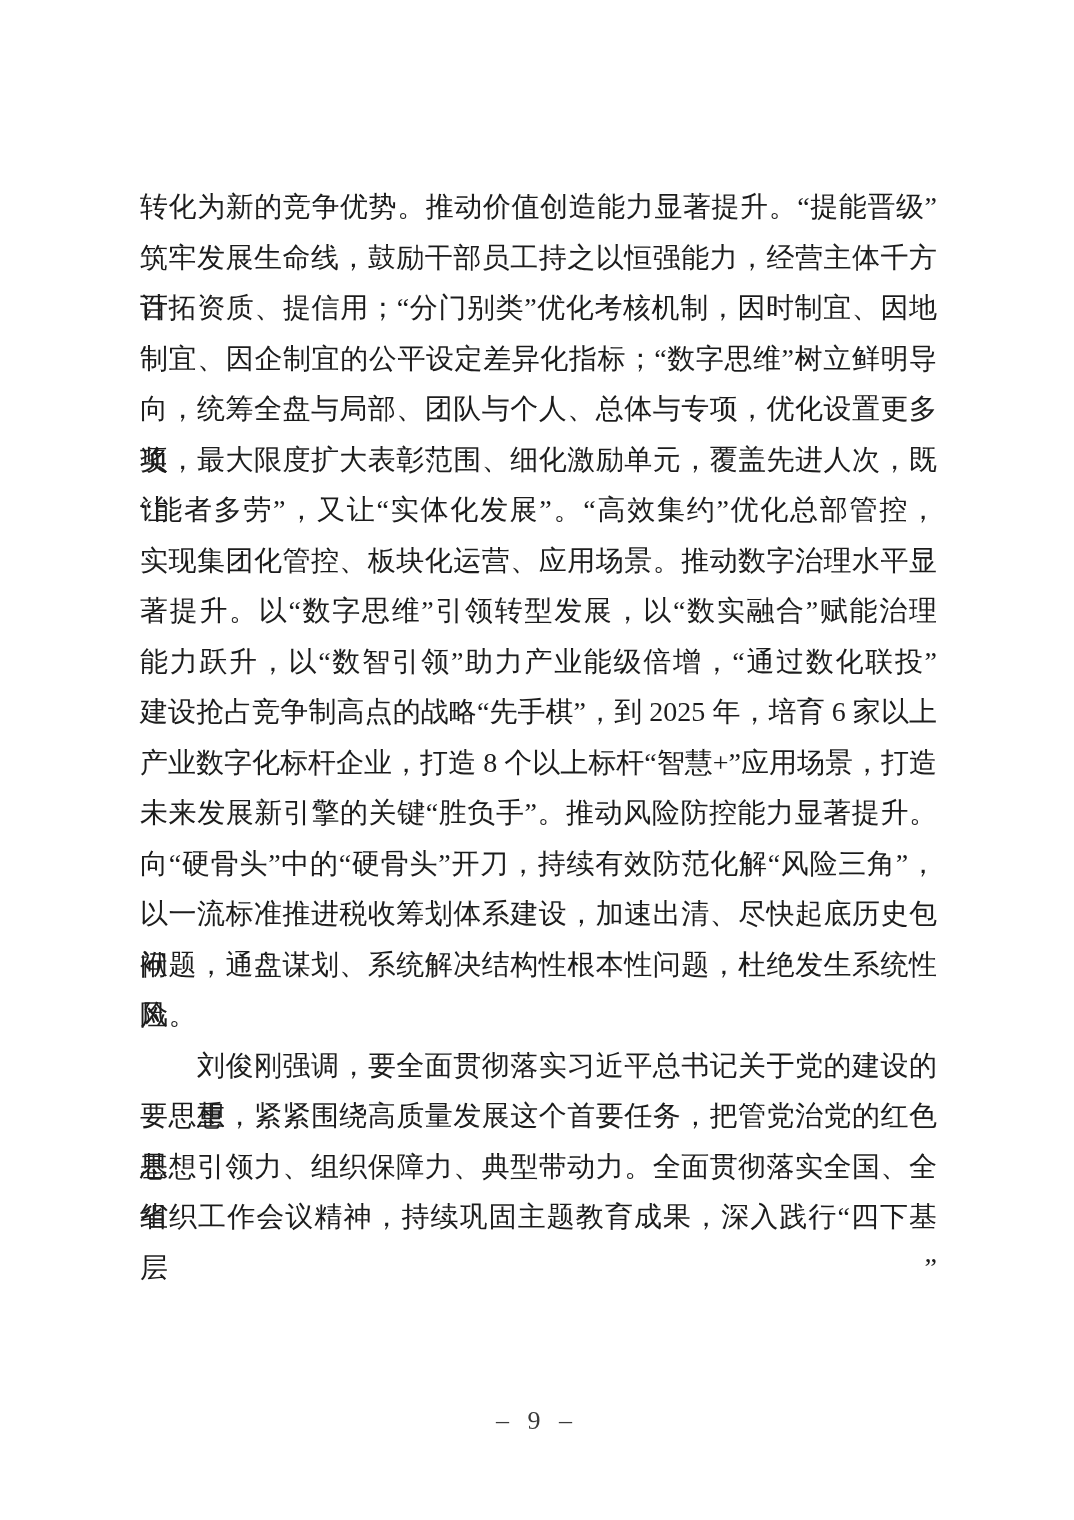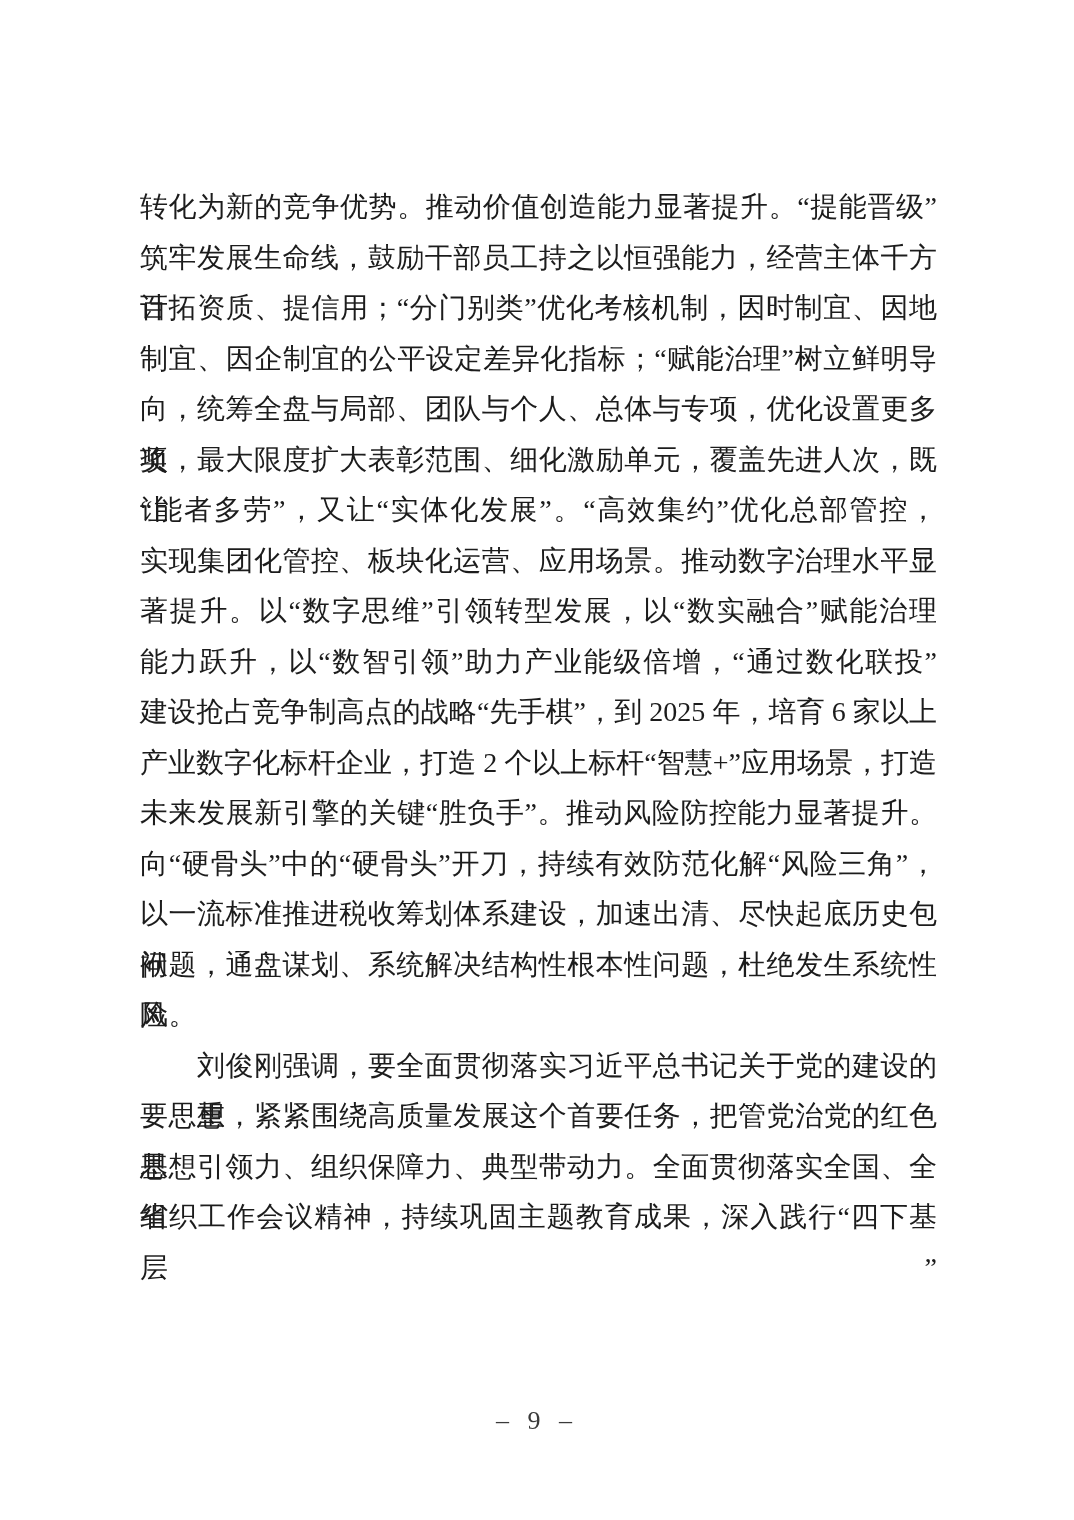--- a/index.html
+++ b/index.html
@@ -55,29 +55,29 @@
   }
 </style>
 </head>
 <body>
 
 <div class="page">
   <div class="text-block">
       <div class="line justify">转化为新的竞争优势。推动价值创造能力显著提升。“提能晋级”</div>
       <div class="line justify">筑牢发展生命线，鼓励干部员工持之以恒强能力，经营主体千方百</div>
       <div class="line justify">计拓资质、提信用；“分门别类”优化考核机制，因时制宜、因地</div>
-      <div class="line justify">制宜、因企制宜的公平设定差异化指标；“赋能治理”树立鲜明导</div>
+      <div class="line justify">制宜、因企制宜的公平设定差异化指标；“数字思维”树立鲜明导</div>
       <div class="line justify">向，统筹全盘与局部、团队与个人、总体与专项，优化设置更多奖</div>
       <div class="line justify">项，最大限度扩大表彰范围、细化激励单元，覆盖先进人次，既让</div>
       <div class="line justify">“能者多劳”，又让“实体化发展”。“高效集约”优化总部管控，</div>
       <div class="line justify">实现集团化管控、板块化运营、应用场景。推动数字治理水平显</div>
       <div class="line justify">著提升。以“数字思维”引领转型发展，以“数实融合”赋能治理</div>
       <div class="line justify">能力跃升，以“数智引领”助力产业能级倍增，“通过数化联投”</div>
       <div class="line justify">建设抢占竞争制高点的战略“先手棋”，到 2025 年，培育 6 家以上</div>
-      <div class="line justify">产业数字化标杆企业，打造 2 个以上标杆“智慧+”应用场景，打造</div>
+      <div class="line justify">产业数字化标杆企业，打造 8 个以上标杆“智慧+”应用场景，打造</div>
       <div class="line justify">未来发展新引擎的关键“胜负手”。推动风险防控能力显著提升。</div>
       <div class="line justify">向“硬骨头”中的“硬骨头”开刀，持续有效防范化解“风险三角”，</div>
       <div class="line justify">以一流标准推进税收筹划体系建设，加速出清、尽快起底历史包袱</div>
       <div class="line justify">问题，通盘谋划、系统解决结构性根本性问题，杜绝发生系统性风</div>
       <div class="line">险。</div>
       <div class="line justify indent">刘俊刚强调，要全面贯彻落实习近平总书记关于党的建设的重</div>
       <div class="line justify">要思想，紧紧围绕高质量发展这个首要任务，把管党治党的红色基</div>
       <div class="line justify">思想引领力、组织保障力、典型带动力。全面贯彻落实全国、全省</div>
       <div class="line justify">组织工作会议精神，持续巩固主题教育成果，深入践行“四下基层”</div>
     </div>

